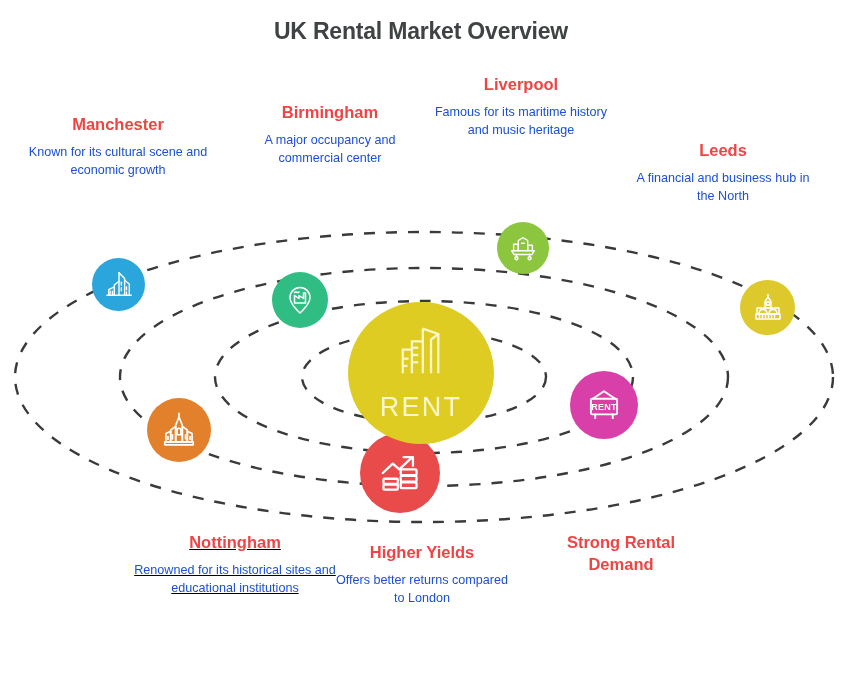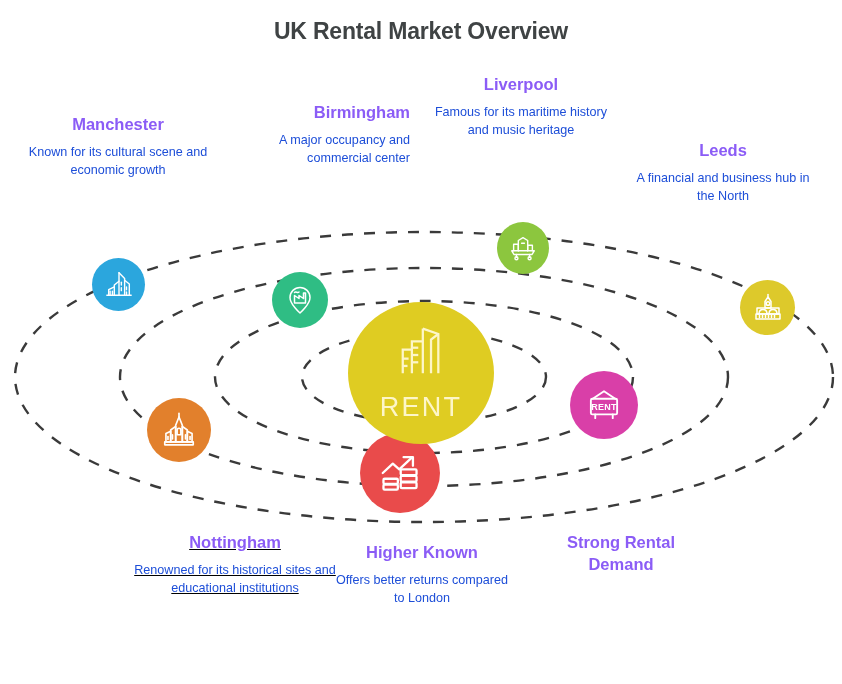--- a/index.html
+++ b/index.html
@@ -37,21 +37,21 @@
     height: 684px;
     pointer-events: none;
   }
   .label-block {
     position: absolute;
     text-align: center;
   }
   .label-title {
     font-size: 16.5px;
     font-weight: bold;
-    color: #8b5cf6;
+    color: #ef4444;
     line-height: 1.32;
     margin-bottom: 7px;
   }
   .label-desc {
     font-size: 12.6px;
     color: #1d4ed8;
     line-height: 1.47;
   }
   .node {
     position: absolute;
@@ -89,42 +89,42 @@
     <ellipse cx="424" cy="377" rx="304" ry="109" fill="none" stroke="#3a3a3a" stroke-width="2.4" stroke-dasharray="11 11" stroke-linecap="butt"></ellipse>
     <ellipse cx="424" cy="377" rx="209" ry="76" fill="none" stroke="#3a3a3a" stroke-width="2.4" stroke-dasharray="11 11" stroke-linecap="butt"></ellipse>
     <ellipse cx="424" cy="377" rx="122" ry="46" fill="none" stroke="#3a3a3a" stroke-width="2.4" stroke-dasharray="11 11" stroke-linecap="butt"></ellipse>
   </svg>
 
   <div class="label-block" style="left:18px; top:114px; width:200px;">
     <div class="label-title">Manchester</div>
     <div class="label-desc">Known for its cultural scene and economic growth</div>
   </div>
 
-  <div class="label-block" style="left:228px; top:102px; width:182px;text-align:right;">
+  <div class="label-block" style="left:239px; top:102px; width:182px;">
     <div class="label-title">Birmingham</div>
     <div class="label-desc">A major occupancy and commercial center</div>
   </div>
 
   <div class="label-block" style="left:428px; top:74px; width:186px;">
     <div class="label-title">Liverpool</div>
     <div class="label-desc">Famous for its maritime history and music heritage</div>
   </div>
 
   <div class="label-block" style="left:628px; top:140px; width:190px;">
     <div class="label-title">Leeds</div>
     <div class="label-desc">A financial and business hub in the North</div>
   </div>
 
   <div class="label-block" style="left:124px; top:532px; width:222px;text-decoration:underline;">
     <div class="label-title">Nottingham</div>
     <div class="label-desc">Renowned for its historical sites and educational institutions</div>
   </div>
 
   <div class="label-block" style="left:330px; top:542px; width:184px;">
-    <div class="label-title">Higher Known</div>
+    <div class="label-title">Higher Yields</div>
     <div class="label-desc">Offers better returns compared to London</div>
   </div>
 
   <div class="label-block" style="left:533px; top:532px; width:176px;">
     <div class="label-title">Strong Rental Demand</div>
   </div>
 
   <div class="node" style="left:92px; top:258px; width:53px; height:53px; background:#2ba6dd;">
     <span>
       <svg width="30" height="30" viewBox="0 0 32 32" fill="none" stroke="#ffffff" stroke-width="1.5" stroke-linejoin="round" stroke-linecap="round">

